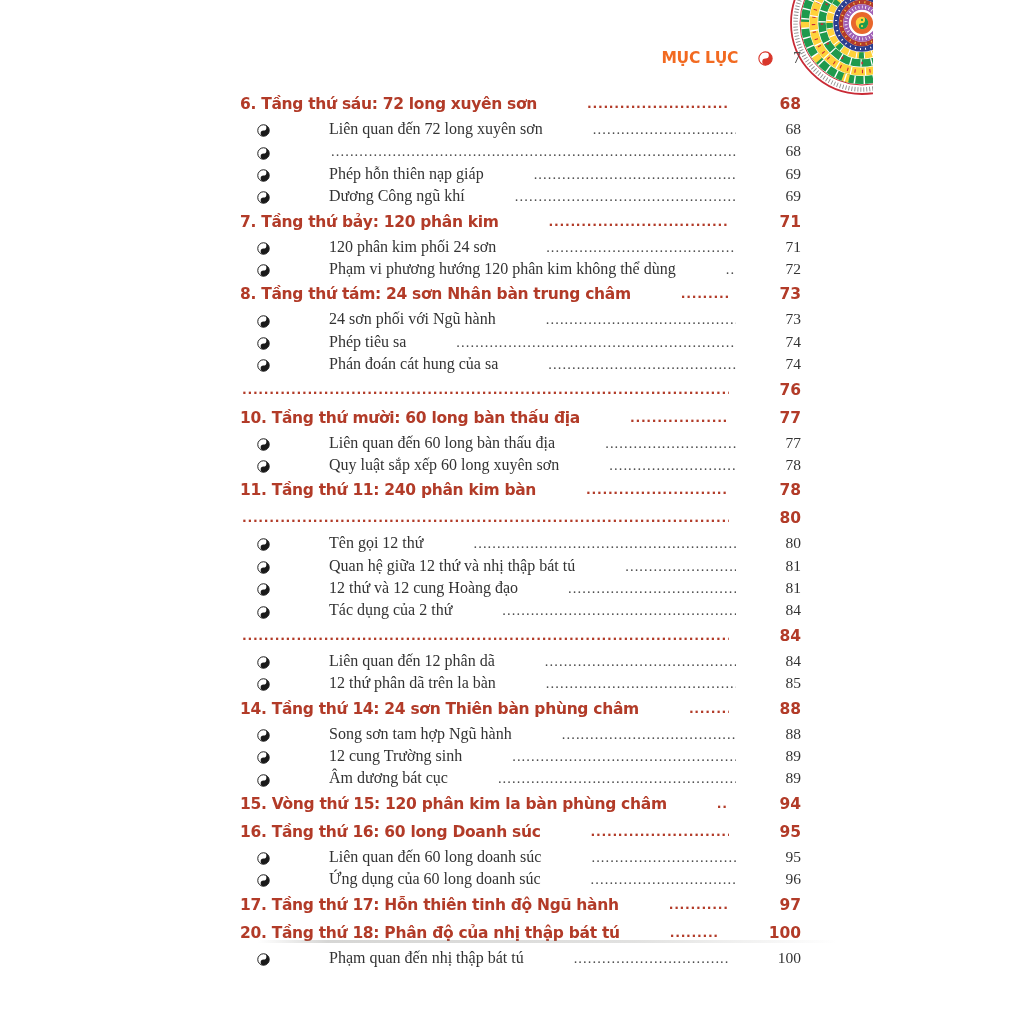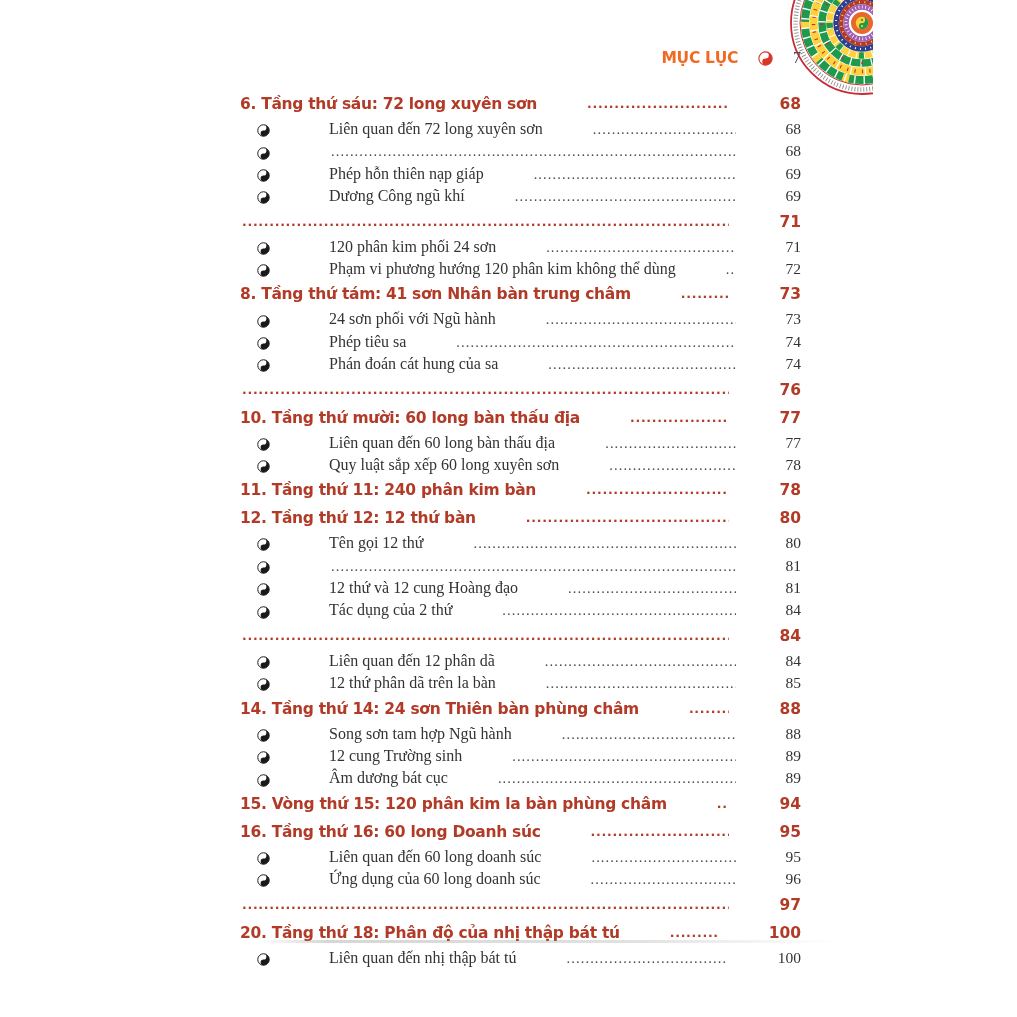--- a/index.html
+++ b/index.html
@@ -166,20 +166,21 @@
             <path d="M12,1.4 a10.6,10.6 0 0 1 0,21.2 a5.3,5.3 0 0 1 0,-10.6 a5.3,5.3 0 0 0 0,-10.6 z" fill="#1a1a1a"></path>
             <circle cx="12" cy="6.7" r="1.7" fill="#ffffff"></circle>
             <circle cx="12" cy="17.3" r="1.7" fill="#1a1a1a"></circle>
           </svg>
         </span>
         <span class="label">Dương Công ngũ khí</span>
         <span class="leader">....................................................................................................................................................................................................................................................................</span>
         <span class="pnum">69</span>
       </div>
       <div class="row heading">
+        <span class="label">7. Tầng thứ bảy: 120 phân kim</span>
         <span class="leader">....................................................................................................................................................................................................................................................................</span>
         <span class="pnum">71</span>
       </div>
       <div class="row sub">
         <span class="bullet">
           <svg viewBox="0 0 24 24">
             <circle cx="12" cy="12" r="10.6" fill="#ffffff" stroke="#1a1a1a" stroke-width="1.8"></circle>
             <path d="M12,1.4 a10.6,10.6 0 0 1 0,21.2 a5.3,5.3 0 0 1 0,-10.6 a5.3,5.3 0 0 0 0,-10.6 z" fill="#1a1a1a"></path>
             <circle cx="12" cy="6.7" r="1.7" fill="#ffffff"></circle>
             <circle cx="12" cy="17.3" r="1.7" fill="#1a1a1a"></circle>
@@ -196,21 +197,21 @@
             <path d="M12,1.4 a10.6,10.6 0 0 1 0,21.2 a5.3,5.3 0 0 1 0,-10.6 a5.3,5.3 0 0 0 0,-10.6 z" fill="#1a1a1a"></path>
             <circle cx="12" cy="6.7" r="1.7" fill="#ffffff"></circle>
             <circle cx="12" cy="17.3" r="1.7" fill="#1a1a1a"></circle>
           </svg>
         </span>
         <span class="label">Phạm vi phương hướng 120 phân kim không thể dùng</span>
         <span class="leader">....................................................................................................................................................................................................................................................................</span>
         <span class="pnum">72</span>
       </div>
       <div class="row heading">
-        <span class="label">8. Tầng thứ tám: 41 sơn Nhân bàn trung châm</span>
+        <span class="label">8. Tầng thứ tám: 24 sơn Nhân bàn trung châm</span>
         <span class="leader">....................................................................................................................................................................................................................................................................</span>
         <span class="pnum">73</span>
       </div>
       <div class="row sub">
         <span class="bullet">
           <svg viewBox="0 0 24 24">
             <circle cx="12" cy="12" r="10.6" fill="#ffffff" stroke="#1a1a1a" stroke-width="1.8"></circle>
             <path d="M12,1.4 a10.6,10.6 0 0 1 0,21.2 a5.3,5.3 0 0 1 0,-10.6 a5.3,5.3 0 0 0 0,-10.6 z" fill="#1a1a1a"></path>
             <circle cx="12" cy="6.7" r="1.7" fill="#ffffff"></circle>
             <circle cx="12" cy="17.3" r="1.7" fill="#1a1a1a"></circle>
@@ -280,21 +281,20 @@
         <span class="label">Quy luật sắp xếp 60 long xuyên sơn</span>
         <span class="leader">....................................................................................................................................................................................................................................................................</span>
         <span class="pnum">78</span>
       </div>
       <div class="row heading">
         <span class="label">11. Tầng thứ 11: 240 phân kim bàn</span>
         <span class="leader">....................................................................................................................................................................................................................................................................</span>
         <span class="pnum">78</span>
       </div>
       <div class="row heading">
-        <span class="label">12. Tầng thứ 12: 12 thứ bàn</span>
         <span class="leader">....................................................................................................................................................................................................................................................................</span>
         <span class="pnum">80</span>
       </div>
       <div class="row sub">
         <span class="bullet">
           <svg viewBox="0 0 24 24">
             <circle cx="12" cy="12" r="10.6" fill="#ffffff" stroke="#1a1a1a" stroke-width="1.8"></circle>
             <path d="M12,1.4 a10.6,10.6 0 0 1 0,21.2 a5.3,5.3 0 0 1 0,-10.6 a5.3,5.3 0 0 0 0,-10.6 z" fill="#1a1a1a"></path>
             <circle cx="12" cy="6.7" r="1.7" fill="#ffffff"></circle>
             <circle cx="12" cy="17.3" r="1.7" fill="#1a1a1a"></circle>
@@ -306,20 +306,21 @@
       </div>
       <div class="row sub">
         <span class="bullet">
           <svg viewBox="0 0 24 24">
             <circle cx="12" cy="12" r="10.6" fill="#ffffff" stroke="#1a1a1a" stroke-width="1.8"></circle>
             <path d="M12,1.4 a10.6,10.6 0 0 1 0,21.2 a5.3,5.3 0 0 1 0,-10.6 a5.3,5.3 0 0 0 0,-10.6 z" fill="#1a1a1a"></path>
             <circle cx="12" cy="6.7" r="1.7" fill="#ffffff"></circle>
             <circle cx="12" cy="17.3" r="1.7" fill="#1a1a1a"></circle>
           </svg>
         </span>
+        <span class="label">Quan hệ giữa 12 thứ và nhị thập bát tú</span>
         <span class="leader">....................................................................................................................................................................................................................................................................</span>
         <span class="pnum">81</span>
       </div>
       <div class="row sub">
         <span class="bullet">
           <svg viewBox="0 0 24 24">
             <circle cx="12" cy="12" r="10.6" fill="#ffffff" stroke="#1a1a1a" stroke-width="1.8"></circle>
             <path d="M12,1.4 a10.6,10.6 0 0 1 0,21.2 a5.3,5.3 0 0 1 0,-10.6 a5.3,5.3 0 0 0 0,-10.6 z" fill="#1a1a1a"></path>
             <circle cx="12" cy="6.7" r="1.7" fill="#ffffff"></circle>
             <circle cx="12" cy="17.3" r="1.7" fill="#1a1a1a"></circle>
@@ -446,37 +447,38 @@
             <path d="M12,1.4 a10.6,10.6 0 0 1 0,21.2 a5.3,5.3 0 0 1 0,-10.6 a5.3,5.3 0 0 0 0,-10.6 z" fill="#1a1a1a"></path>
             <circle cx="12" cy="6.7" r="1.7" fill="#ffffff"></circle>
             <circle cx="12" cy="17.3" r="1.7" fill="#1a1a1a"></circle>
           </svg>
         </span>
         <span class="label">Ứng dụng của 60 long doanh súc</span>
         <span class="leader">....................................................................................................................................................................................................................................................................</span>
         <span class="pnum">96</span>
       </div>
       <div class="row heading">
+        <span class="label">17. Tầng thứ 17: Hỗn thiên tinh độ Ngũ hành</span>
         <span class="leader">....................................................................................................................................................................................................................................................................</span>
         <span class="pnum">97</span>
       </div>
       <div class="row heading">
         <span class="label">20. Tầng thứ 18: Phân độ của nhị thập bát tú</span>
         <span class="leader">....................................................................................................................................................................................................................................................................</span>
         <span class="pnum">100</span>
       </div>
       <div class="row sub">
         <span class="bullet">
           <svg viewBox="0 0 24 24">
             <circle cx="12" cy="12" r="10.6" fill="#ffffff" stroke="#1a1a1a" stroke-width="1.8"></circle>
             <path d="M12,1.4 a10.6,10.6 0 0 1 0,21.2 a5.3,5.3 0 0 1 0,-10.6 a5.3,5.3 0 0 0 0,-10.6 z" fill="#1a1a1a"></path>
             <circle cx="12" cy="6.7" r="1.7" fill="#ffffff"></circle>
             <circle cx="12" cy="17.3" r="1.7" fill="#1a1a1a"></circle>
           </svg>
         </span>
-        <span class="label">Liên quan đến nhị thập bát tú</span>
+        <span class="label">Phạm quan đến nhị thập bát tú</span>
         <span class="leader">....................................................................................................................................................................................................................................................................</span>
         <span class="pnum">100</span>
       </div>
     </div>
 
   <div class="bottom-shadow"></div>
 </div>
 
 </body></html>

